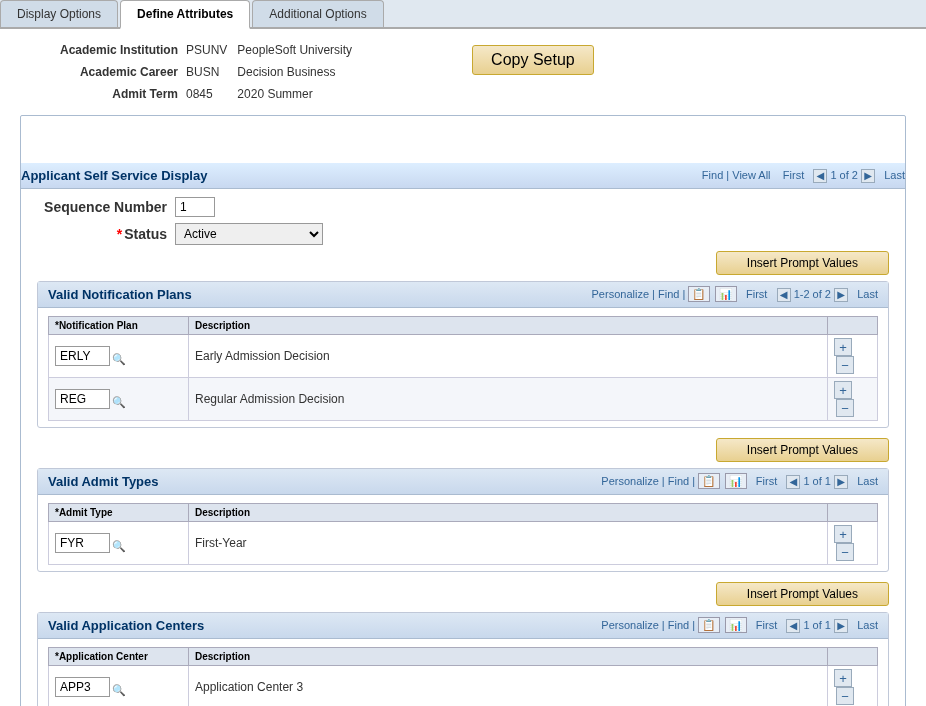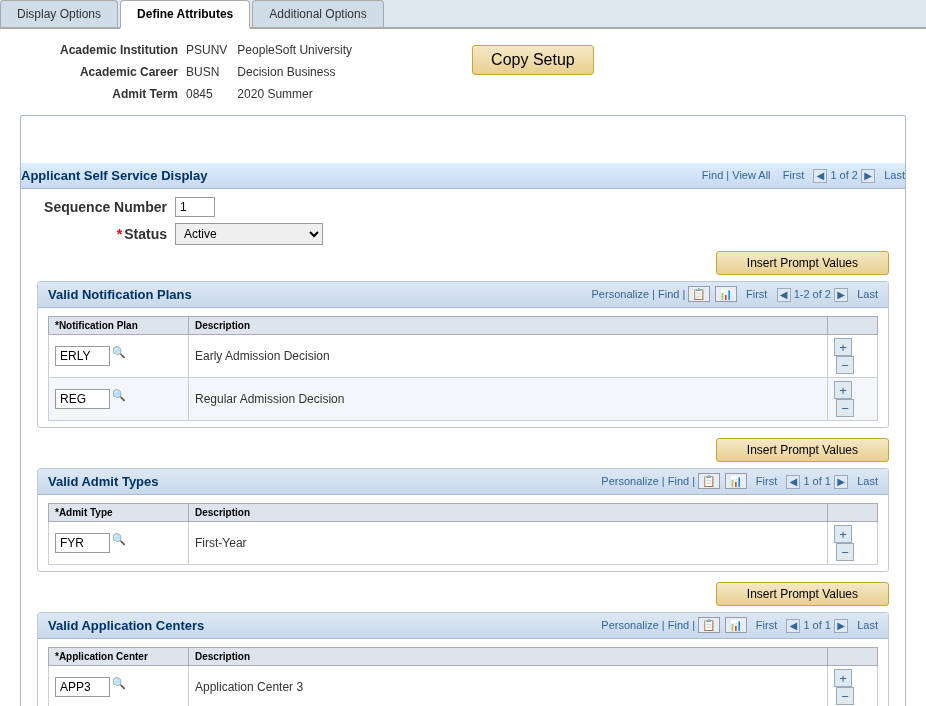--- a/index.html
+++ b/index.html
@@ -128,21 +128,21 @@
       display: inline-flex;
       align-items: center;
       justify-content: center;
       color: #336699;
     }
 
     
     .search-icon { font-size: 11px; cursor: pointer; color: #336699; }
 
     
-    .cell-with-search { display: flex; align-items: flex-start; gap: 2px; }
+    .cell-with-search { display: flex; align-items: flex-end; gap: 2px; }
     .code-input { width: 55px; }
     .nav-arrow {
       display: inline-block;
       width: 14px;
       height: 14px;
       border: 1px solid #99aabb;
       background: #e0e8f0;
       cursor: pointer;
       text-align: center;
       line-height: 12px;

